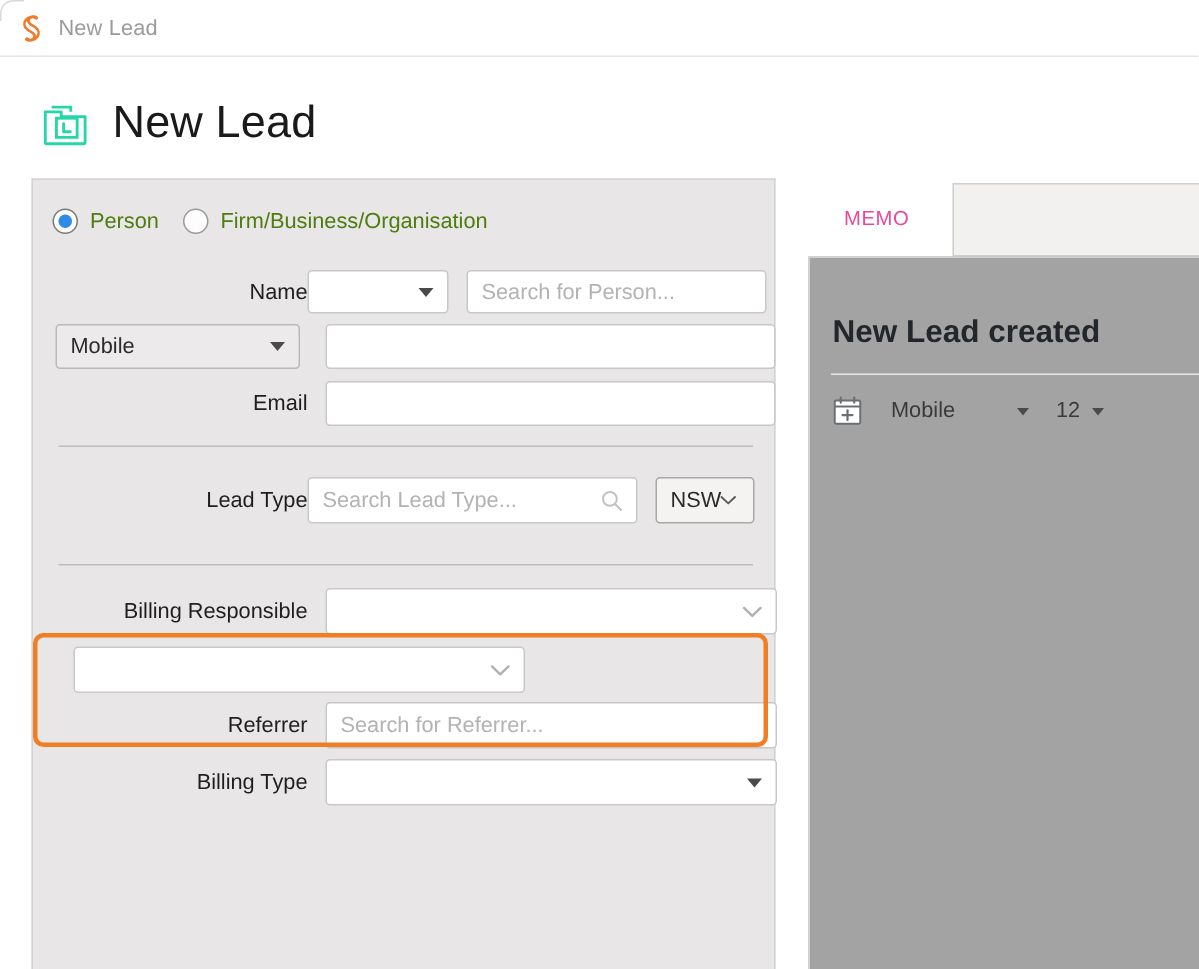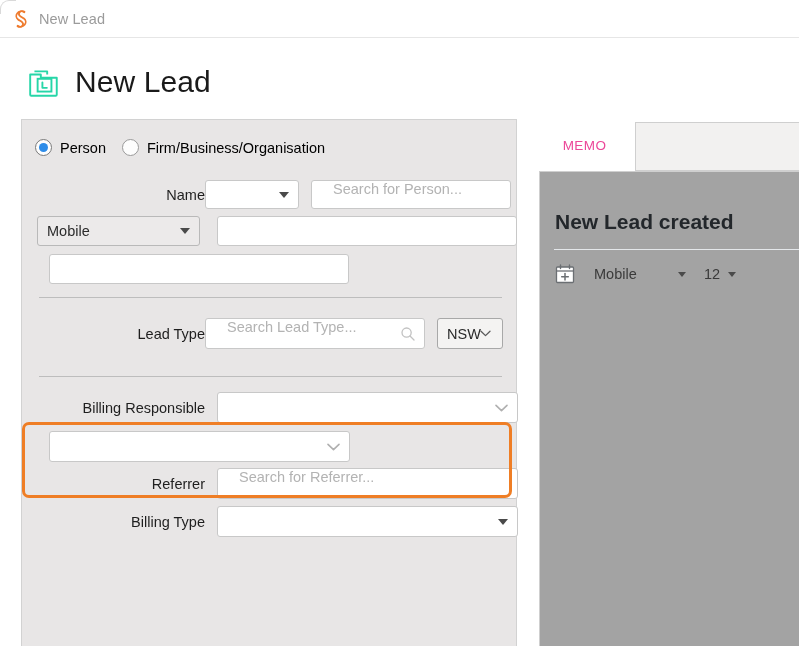--- a/index.html
+++ b/index.html
@@ -67,21 +67,21 @@
     background: #fdfdfd; border: 1px solid #9a9a9a;
     display: inline-block; position: relative;
   }
   .radio-dot.checked { border-color: #7a7a7a; }
   .radio-dot.checked::after {
     content: ""; position: absolute;
     left: 3px; top: 3px; width: 9px; height: 9px;
     border-radius: 50%; background: #2e8ce8;
   }
   .radio-label {
-    font-size: 14.5px; color: #000000;
+    font-size: 14.5px; color: #4d7c0f;
     margin-left: 8px; white-space: nowrap;
   }
 
   .field-row {
     position: absolute; display: flex; align-items: center;
     left: 15px;
   }
   .field-label {
     font-size: 14.5px; color: #1f1f1f;
     width: 168px; flex: 0 0 168px;
@@ -89,22 +89,22 @@
     text-align: right;
   }
 
   .tb {
     background: #ffffff;
     border: 1px solid #c8c8c8;
     border-radius: 3px;
     height: 29px;
     font-size: 14.5px;
     color: #333;
-    display: flex; 
-    padding: 0 21px;
+    display: flex; align-items: center;
+    padding: 0 9px;
     position: relative;
   }
   .tb .ph { color: #b3b3b3; font-size: 14.5px; }
 
   .combo-grey {
     background: #eceaea;
     border: 1px solid #b9b9b9;
     border-radius: 3px;
     height: 30px;
     display: flex; align-items: center;
@@ -264,20 +264,21 @@
     <span class="combo-grey" style="width:163px;">
       <span>Mobile</span>
       <i class="tri-down"></i>
     </span>
     <span class="tb" style="width:300px;margin-left:17px;height:30px;">
       <span></span>
     </span>
   </div>
 
   <div class="field-row" style="top:134px;">
+    <span class="field-label">Email</span>
     <span class="tb" style="width:300px;margin-left:12px;height:30px;">
       <span></span>
     </span>
   </div>
 
   <div class="divider" style="top:177px;"></div>
 
   <div class="field-row" style="top:198px;">
     <span class="field-label">Lead Type</span>
     <span class="tb" style="width:220px;height:31px;">

